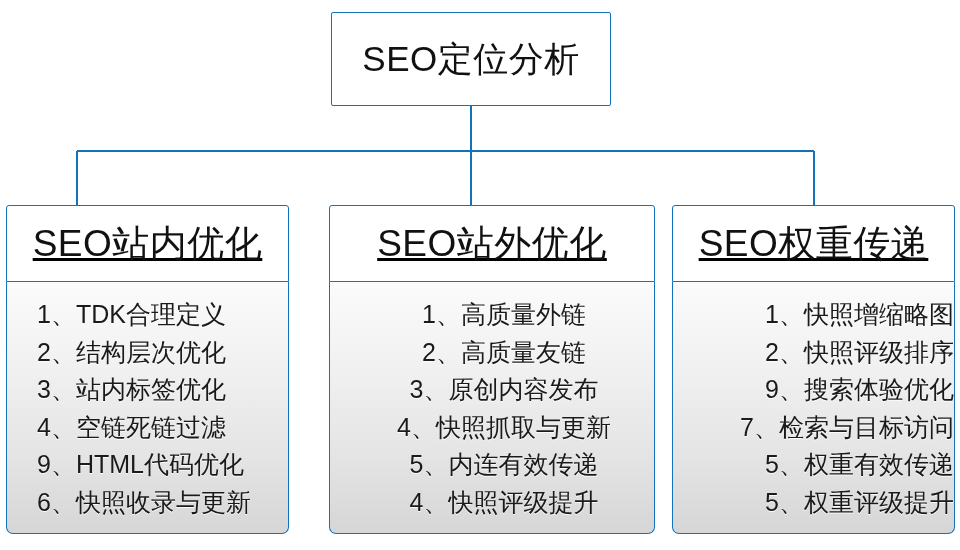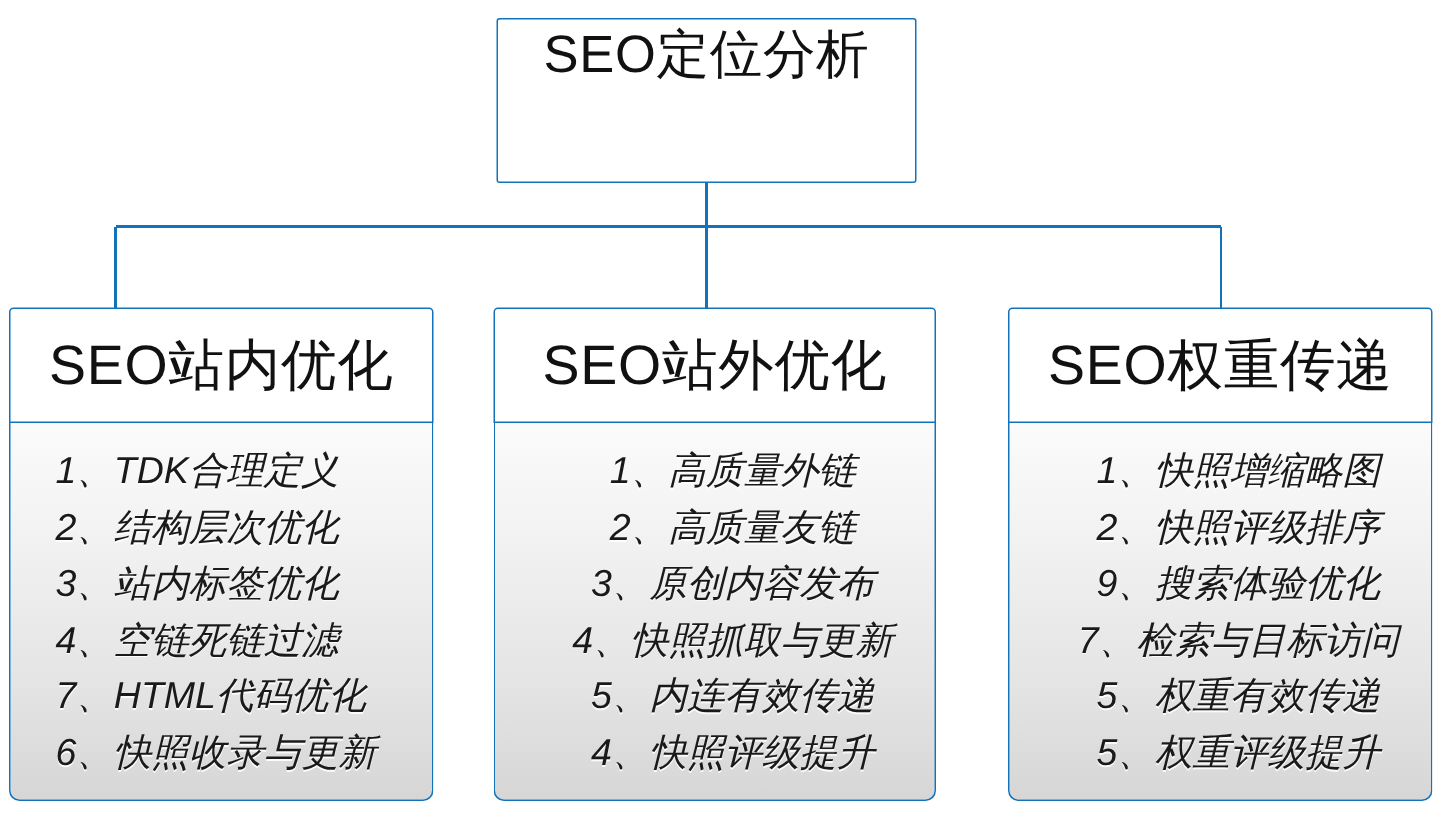--- a/index.html
+++ b/index.html
@@ -28,27 +28,27 @@
     height: 550px;
     pointer-events: none;
   }
 
   
   .root-node {
     position: absolute;
     left: 331px;
     top: 12px;
     width: 280px;
-    height: 110px;
+    height: 94px;
     box-sizing: border-box;
     border: 1.4px solid #1373ba;
     border-radius: 2px;
     background: #ffffff;
     display: flex;
-    align-items: flex-start;
+    align-items: center;
     justify-content: center;
   }
   .root-title {
     font-size: 35px;
     color: #111111;
     letter-spacing: 0.5px;
     white-space: nowrap;
   }
 
   
@@ -59,57 +59,57 @@
   .branch-header {
     box-sizing: border-box;
     border: 1.4px solid #1373ba;
     border-top-left-radius: 3px;
     border-top-right-radius: 3px;
     background: #ffffff;
     height: 77px;
     display: flex;
     align-items: center;
     justify-content: center;
+    text-decoration: underline;
   }
   .branch-title {
     font-size: 37px;
     color: #111111;
     white-space: nowrap;
     letter-spacing: 0.5px;
   }
   .branch-body {
     box-sizing: border-box;
     border: 1.4px solid #1373ba;
     border-top: none;
     border-bottom-left-radius: 7px;
     border-bottom-right-radius: 7px;
     background: linear-gradient(to bottom, #fbfbfb 0%, #f2f2f2 30%, #e4e4e4 70%, #d6d6d6 100%);
     height: 252px;
     padding: 14px 0 0 0;
     display: flex;
     flex-direction: column;
     align-items: center;
-    font-style: italic;
   }
   .branch-item {
     font-size: 25px;
     color: #1a1a1a;
     line-height: 37.5px;
     white-space: nowrap;
     text-shadow: 0 1px 0 rgba(255,255,255,0.85);
   }
 
   
   #branch-0 { left: 6px;   width: 283px; }
-  #branch-1 { left: 329px; width: 295px; }
+  #branch-1 { left: 329px; width: 326px; }
   #branch-2 { left: 672px; width: 283px; border-radius: 18px; }
 
   #branch-0 .branch-body { padding-left: 30px; align-items: flex-start; }
   #branch-1 .branch-body { padding-left: 24px; align-items: center; }
-  #branch-2 .branch-body { padding-left: 24px; align-items: center; }
+  #branch-2 .branch-body { padding-left: 24px; align-items: flex-end; }
 </style>
 </head>
 <body>
 
 <div id="diagram-root">
 
   <svg id="connector-layer" viewBox="0 0 960 550" width="960" height="550" xmlns="http://www.w3.org/2000/svg">
     <g stroke="#1373ba" stroke-width="1.4" fill="none" shape-rendering="crispEdges">
       <line x1="471" y1="98" x2="471" y2="151"></line>
       <line x1="77" y1="151" x2="814" y2="151"></line>
@@ -125,21 +125,21 @@
 
   <div class="branch" id="branch-0">
     <div class="branch-header">
       <span class="branch-title">SEO站内优化</span>
     </div>
     <div class="branch-body">
       <div class="branch-item">1、TDK合理定义</div>
       <div class="branch-item">2、结构层次优化</div>
       <div class="branch-item">3、站内标签优化</div>
       <div class="branch-item">4、空链死链过滤</div>
-      <div class="branch-item">7、HTML代码优化</div>
+      <div class="branch-item">9、HTML代码优化</div>
       <div class="branch-item">6、快照收录与更新</div>
     </div>
   </div>
 
   <div class="branch" id="branch-1">
     <div class="branch-header">
       <span class="branch-title">SEO站外优化</span>
     </div>
     <div class="branch-body">
       <div class="branch-item">1、高质量外链</div>

